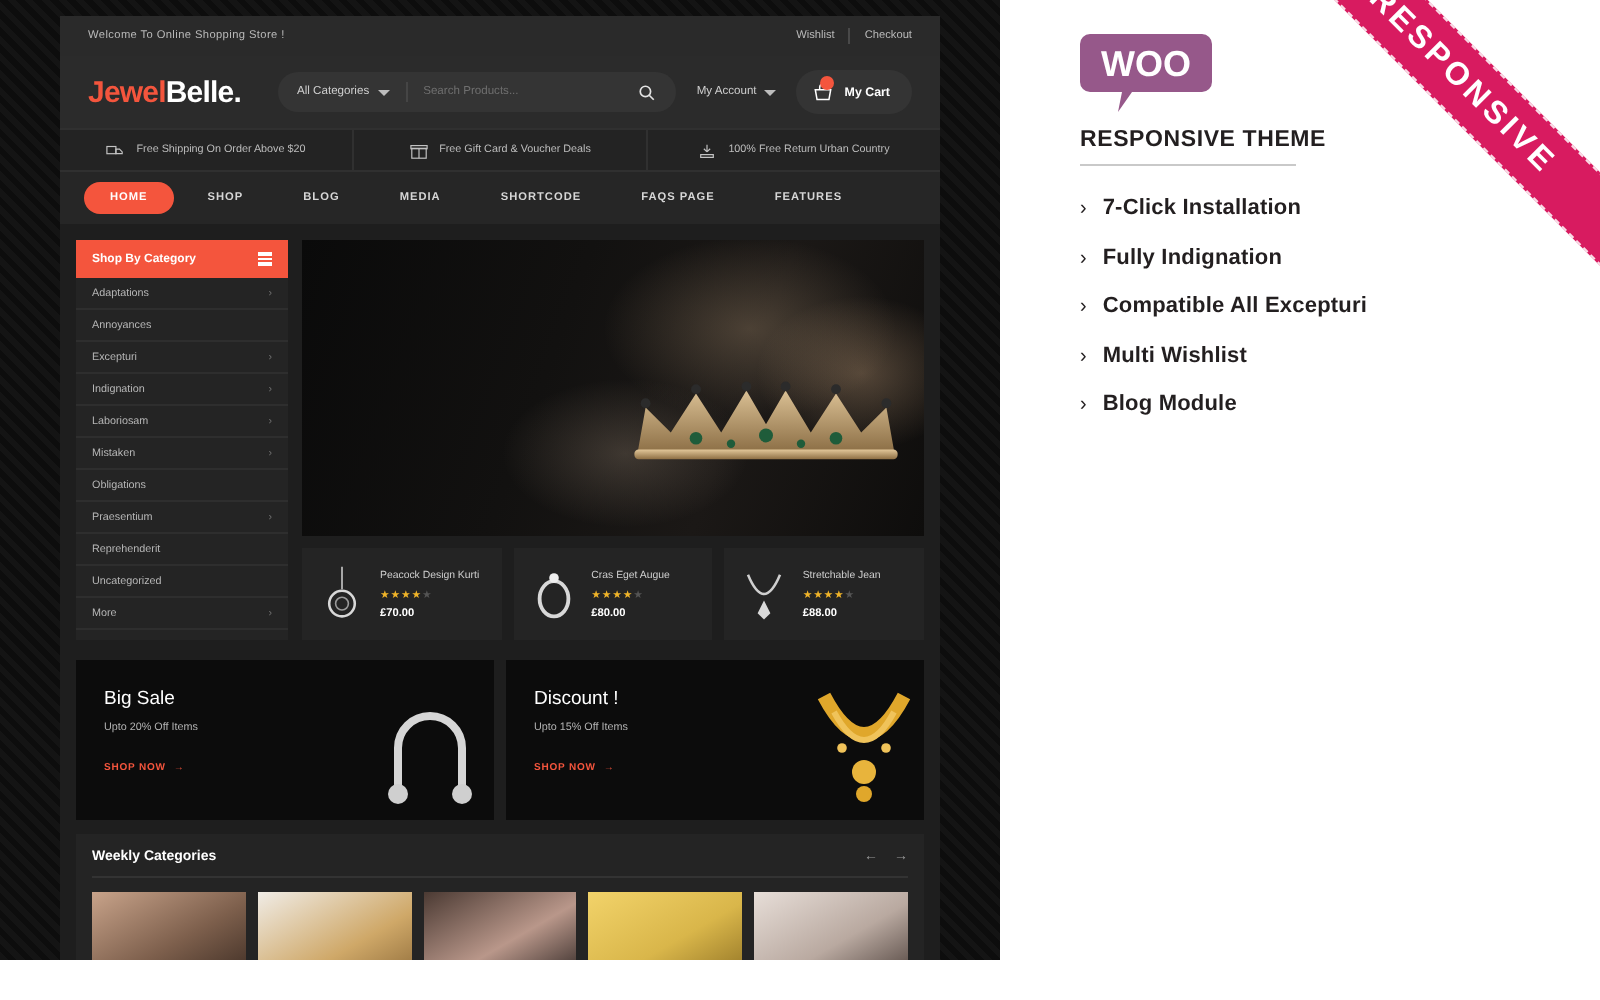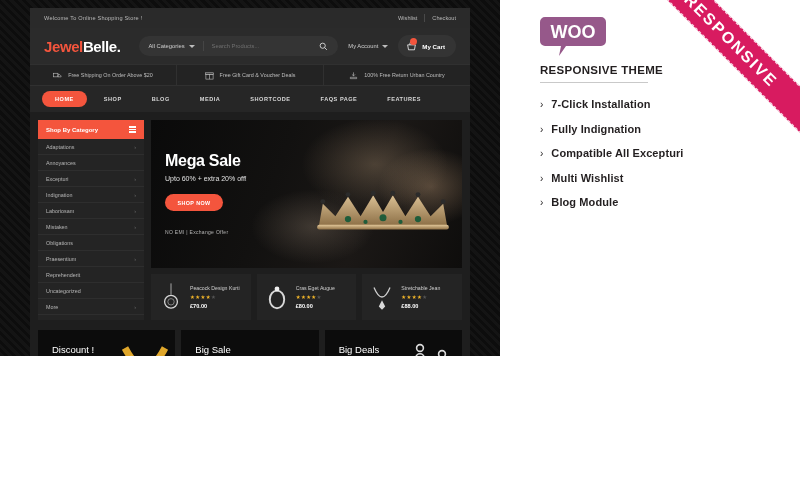--- a/index.html
+++ b/index.html
@@ -5,21 +5,21 @@
   * { box-sizing: border-box; margin:0; padding:0; }
   html,body { width:800px; height:500px; overflow:hidden; }
   body {
     font-family: "Liberation Sans", sans-serif;
     background:#ffffff;
     position:relative;
   }
 
   
   #left-panel{
-    position:absolute; left:0; top:0; width:500px; height:356px;
+    position:absolute; left:0; top:0; width:500px; height:480px;
     background:
       repeating-linear-gradient(45deg,#141414 0 3px,#0d0d0d 3px 6px),
       #111;
     overflow:hidden;
   }
   #browser{
     position:absolute; left:30px; top:8px; width:440px; height:492px;
     background:#1e1e1e; overflow:hidden;
   }
 
@@ -314,26 +314,20 @@
             <circle cx="150" cy="44" r="4.5" fill="#1f5c3a"></circle>
               <circle cx="75" cy="48" r="3" fill="#1f5c3a"></circle>
             <circle cx="125" cy="48" r="3" fill="#1f5c3a"></circle>
             <circle cx="14" cy="19" r="3.5" fill="#2b2b2b"></circle>
               <circle cx="50" cy="9" r="3.5" fill="#2b2b2b"></circle>
             <circle cx="86" cy="7" r="3.5" fill="#2b2b2b"></circle>
               <circle cx="114" cy="7" r="3.5" fill="#2b2b2b"></circle>
             <circle cx="150" cy="9" r="3.5" fill="#2b2b2b"></circle>
               <circle cx="186" cy="19" r="3.5" fill="#2b2b2b"></circle>
           </svg>
-          <div class="hero-txt">
-            <div class="hero-h">Mega Sale</div>
-            <div class="hero-s">Upto 60% + extra 20% off!</div>
-            <div class="shopnow">SHOP NOW</div>
-            <div class="hero-f">NO EMI | Exchange Offer</div>
-          </div>
         </div>
 
         <div class="pstrip">
           <div class="pcard">
             <svg class="pimg" viewBox="0 0 30 40">
               <path d="M15 3v14" stroke="#c9c9c9" stroke-width="1" fill="none"></path>
               <circle cx="15" cy="26" r="8" fill="none" stroke="#d8d8d8" stroke-width="1.6"></circle>
               <circle cx="15" cy="26" r="4" fill="none" stroke="#9b9b9b" stroke-width="1"></circle>
             </svg>
             <div>
@@ -363,66 +357,48 @@
               <div class="stars">★★★★<span class="off">★</span></div>
               <div class="pprice">£88.00</div>
             </div>
           </div>
         </div>
       </div>
     </div>
 
     <div class="promocards">
       <div class="promocard">
+        <div class="pc-h">Big Sale</div>
+        <div class="pc-s">Upto 20% Off Items</div>
+        <div class="pc-a">
+            <span>SHOP NOW</span>
+            <span>→</span>
+          </div>
+        <svg class="pc-art" width="52" height="60" viewBox="0 0 52 60">
+          <path d="M10 50 V28 a16 16 0 0132 0 V50" fill="none" stroke="#d6d6d6" stroke-width="4"></path>
+          <circle cx="10" cy="51" r="5" fill="#cfcfcf"></circle>
+            <circle cx="42" cy="51" r="5" fill="#cfcfcf"></circle>
+        </svg>
+      </div>
+      <div class="promocard">
         <div class="pc-h">Discount !</div>
         <div class="pc-s">Upto 15% Off Items</div>
         <div class="pc-a">
             <span>SHOP NOW</span>
             <span>→</span>
           </div>
         <svg class="pc-art" width="48" height="66" viewBox="0 0 48 66">
           <path d="M4 8 Q24 46 44 8" fill="none" stroke="#e0a72b" stroke-width="7"></path>
           <path d="M9 16 Q24 44 39 16" fill="none" stroke="#f0c35a" stroke-width="3"></path>
           <circle cx="24" cy="46" r="6" fill="#e8b43c"></circle>
             <circle cx="24" cy="57" r="4" fill="#e0a72b"></circle>
           <circle cx="13" cy="34" r="2.4" fill="#f0c35a"></circle>
             <circle cx="35" cy="34" r="2.4" fill="#f0c35a"></circle>
         </svg>
       </div>
-      <div class="promocard">
-        <div class="pc-h">Big Sale</div>
-        <div class="pc-s">Upto 20% Off Items</div>
-        <div class="pc-a">
-            <span>SHOP NOW</span>
-            <span>→</span>
-          </div>
-        <svg class="pc-art" width="52" height="60" viewBox="0 0 52 60">
-          <path d="M10 50 V28 a16 16 0 0132 0 V50" fill="none" stroke="#d6d6d6" stroke-width="4"></path>
-          <circle cx="10" cy="51" r="5" fill="#cfcfcf"></circle>
-            <circle cx="42" cy="51" r="5" fill="#cfcfcf"></circle>
-        </svg>
-      </div>
-      <div class="promocard">
-        <div class="pc-h">Big Deals</div>
-        <div class="pc-s">Upto 25% Off Items</div>
-        <div class="pc-a">
-            <span>SHOP NOW</span>
-            <span>→</span>
-          </div>
-        <svg class="pc-art" width="52" height="66" viewBox="0 0 52 66">
-          <g fill="none" stroke="#dcdcdc" stroke-width="1.6">
-            <circle cx="16" cy="8" r="3.4"></circle>
-              <circle cx="16" cy="18" r="4.2"></circle>
-            <path d="M16 24 q-9 10 0 22 q9 -12 0 -22z"></path>
-            <circle cx="38" cy="14" r="3.4"></circle>
-              <circle cx="38" cy="24" r="4.2"></circle>
-            <path d="M38 30 q-9 10 0 22 q9 -12 0 -22z"></path>
-          </g>
-        </svg>
-      </div>
     </div>
 
     <div class="weekly">
       <div class="wk-head">
         <span class="wk-t">Weekly Categories</span>
         <span class="wk-ar">
           <span>←</span>
           <span>→</span>
         </span>
       </div>

